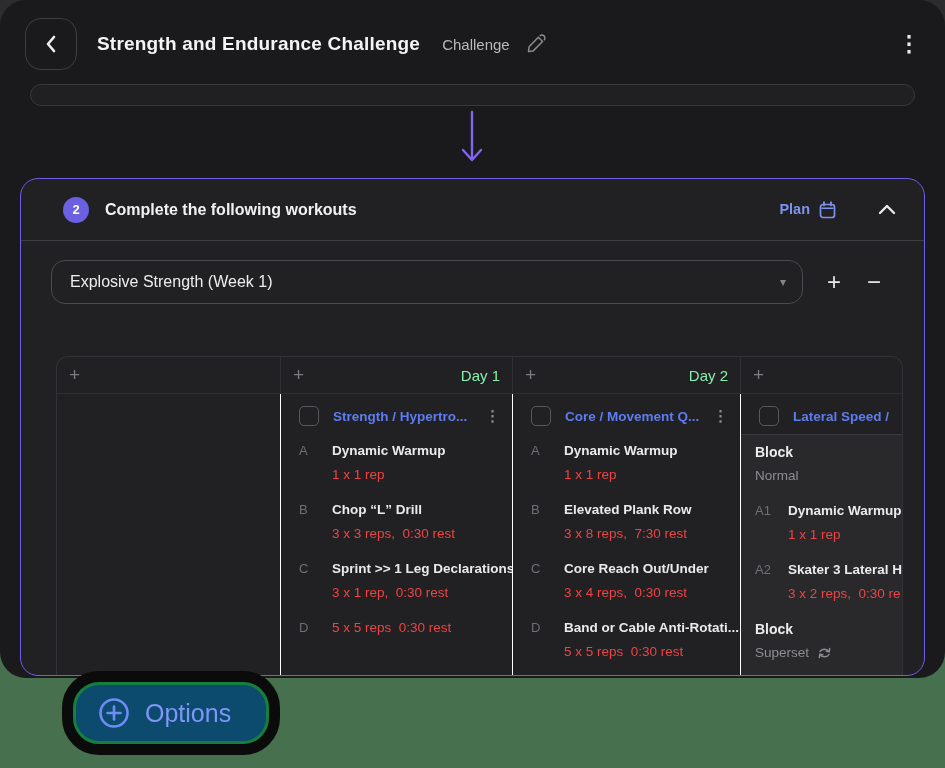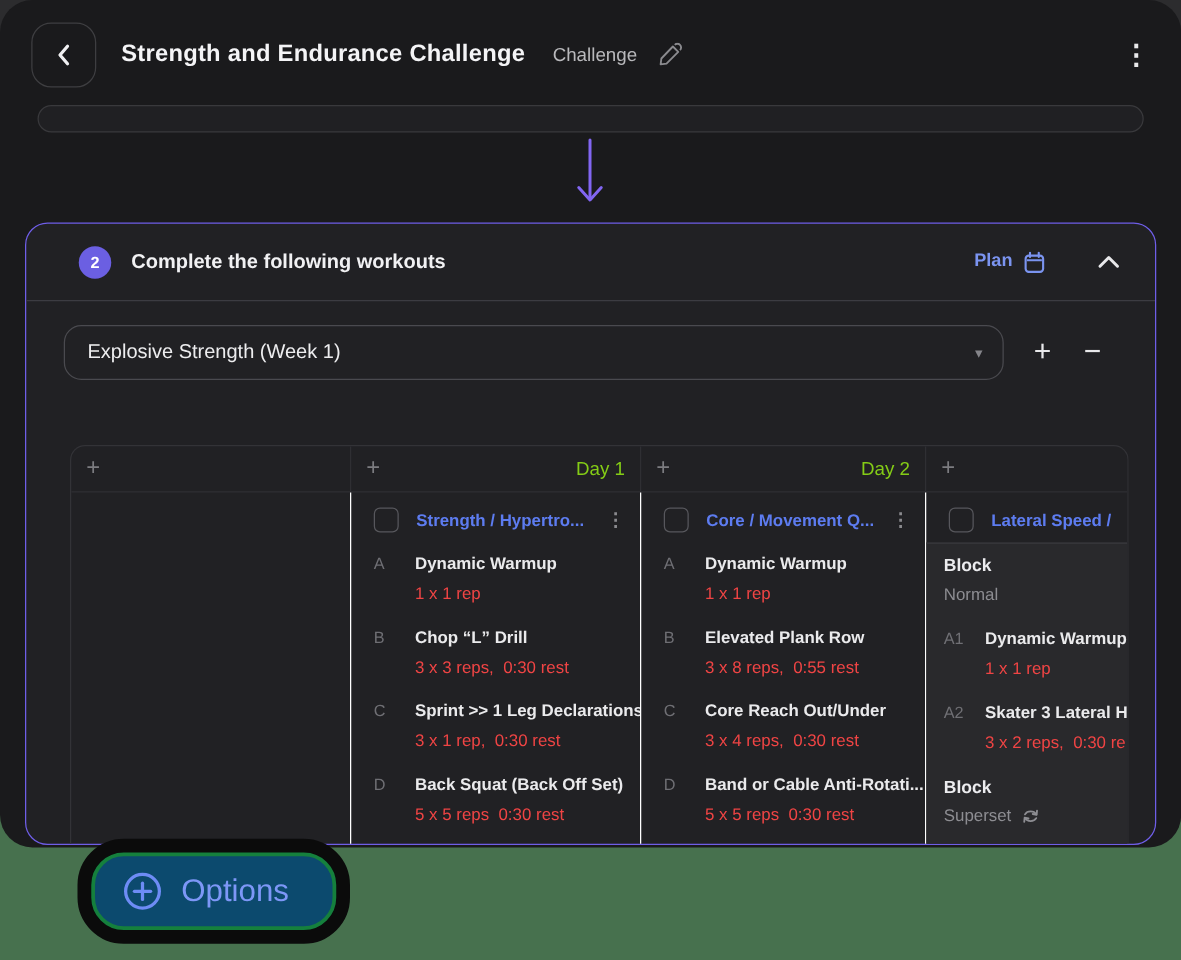--- a/index.html
+++ b/index.html
@@ -60,21 +60,21 @@
   .remove-week { margin-left:26px; }
   
   .grid {
     position:absolute; top:177px; left:35px; width:847px; height:321px;
     border:1px solid #333337; border-bottom:none; border-radius:12px 12px 0 0;
     overflow:hidden; display:flex; flex-direction:column;
   }
   .grid-header { display:flex; height:37px; border-bottom:1px solid #2f2f33; flex:none; }
   .gh-cell { display:flex; align-items:center; padding:0 12px; border-right:1px solid #2f2f33; }
   .gh-plus { color:#7c7c80; font-size:19px; font-weight:400; cursor:pointer; }
-  .gh-day { margin-left:auto; color:#84cc16; font-size:15px; }
+  .gh-day { margin-left:auto; color:#86efac; font-size:15px; }
   .c0 { width:224px; } .c1 { width:232px; } .c2 { width:228px; } .c3 { flex:1; border-right:none !important; }
   .grid-body { flex:1; display:flex; }
   .gb-cell { border-right:1px solid #ffffff; position:relative; overflow:hidden; }
   .title-row { display:flex; align-items:center; height:40px; padding:4px 12px 0 18px; }
   .checkbox { width:20px; height:20px; border:1.5px solid #57575c; border-radius:5px; flex:none; cursor:pointer; }
   .w-title { margin-left:14px; color:#5d7cf0; font-weight:700; font-size:13.5px; white-space:nowrap; overflow:hidden; flex:1; cursor:pointer; }
   .kebab-sm { color:#8a8a8e; font-size:15px; font-weight:700; margin-left:6px; cursor:pointer; }
   .ex { display:flex; margin:11px 0 0 18px; }
   .ex.first { margin-top:5px; }
   .ex-label { width:33px; color:#6f6f74; font-size:13px; line-height:24px; flex:none; }
@@ -203,21 +203,20 @@
           <div class="ex">
             <span class="ex-label">C</span>
             <span class="ex-main">
                 <span class="ex-name" style="display:block">Sprint &gt;&gt; 1 Leg Declarations</span>
                 <span class="ex-detail" style="display:block">3 x 1 rep,  0:30 rest</span>
               </span>
           </div>
           <div class="ex">
             <span class="ex-label">D</span>
             <span class="ex-main">
-                <span class="ex-name" style="display:block">Back Squat (Back Off Set)</span>
                 <span class="ex-detail" style="display:block">5 x 5 reps  0:30 rest</span>
               </span>
           </div>
         </div>
 
         <div class="gb-cell c2">
           <div class="title-row">
             <div class="checkbox"></div>
             <div class="w-title">Core / Movement Q...</div>
             <div class="kebab-sm">⋮</div>
@@ -226,21 +225,21 @@
             <span class="ex-label">A</span>
             <span class="ex-main">
                 <span class="ex-name" style="display:block">Dynamic Warmup</span>
                 <span class="ex-detail" style="display:block">1 x 1 rep</span>
               </span>
           </div>
           <div class="ex">
             <span class="ex-label">B</span>
             <span class="ex-main">
                 <span class="ex-name" style="display:block">Elevated Plank Row</span>
-                <span class="ex-detail" style="display:block">3 x 8 reps,  0:55 rest</span>
+                <span class="ex-detail" style="display:block">3 x 8 reps,  7:30 rest</span>
               </span>
           </div>
           <div class="ex">
             <span class="ex-label">C</span>
             <span class="ex-main">
                 <span class="ex-name" style="display:block">Core Reach Out/Under</span>
                 <span class="ex-detail" style="display:block">3 x 4 reps,  0:30 rest</span>
               </span>
           </div>
           <div class="ex">

